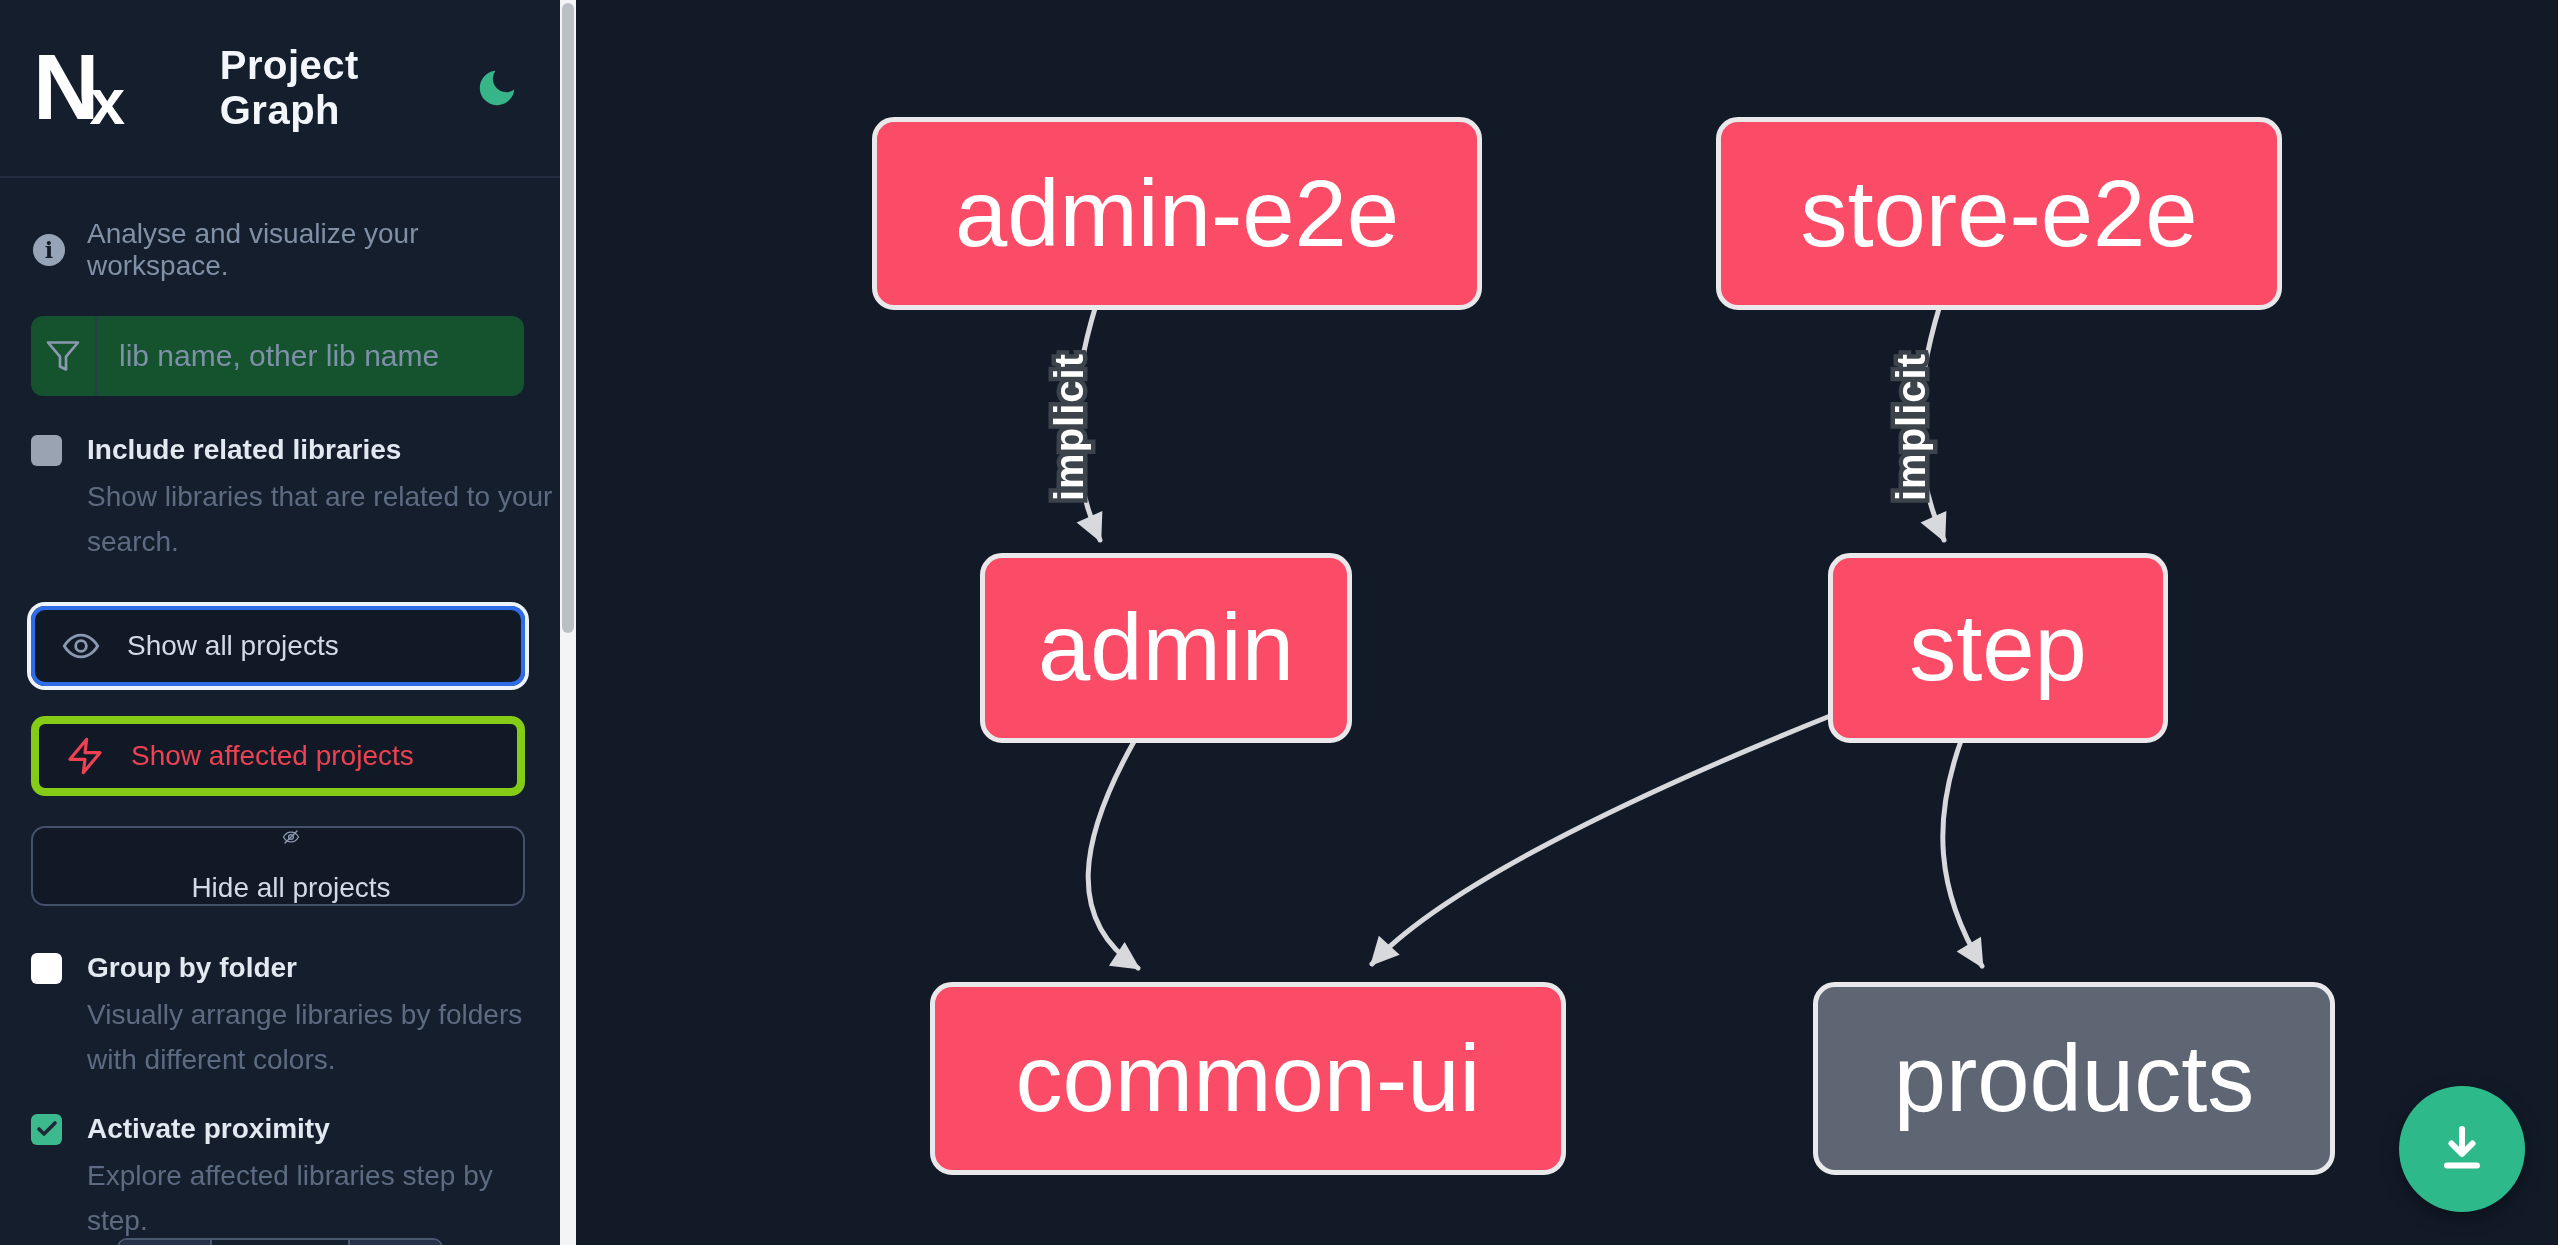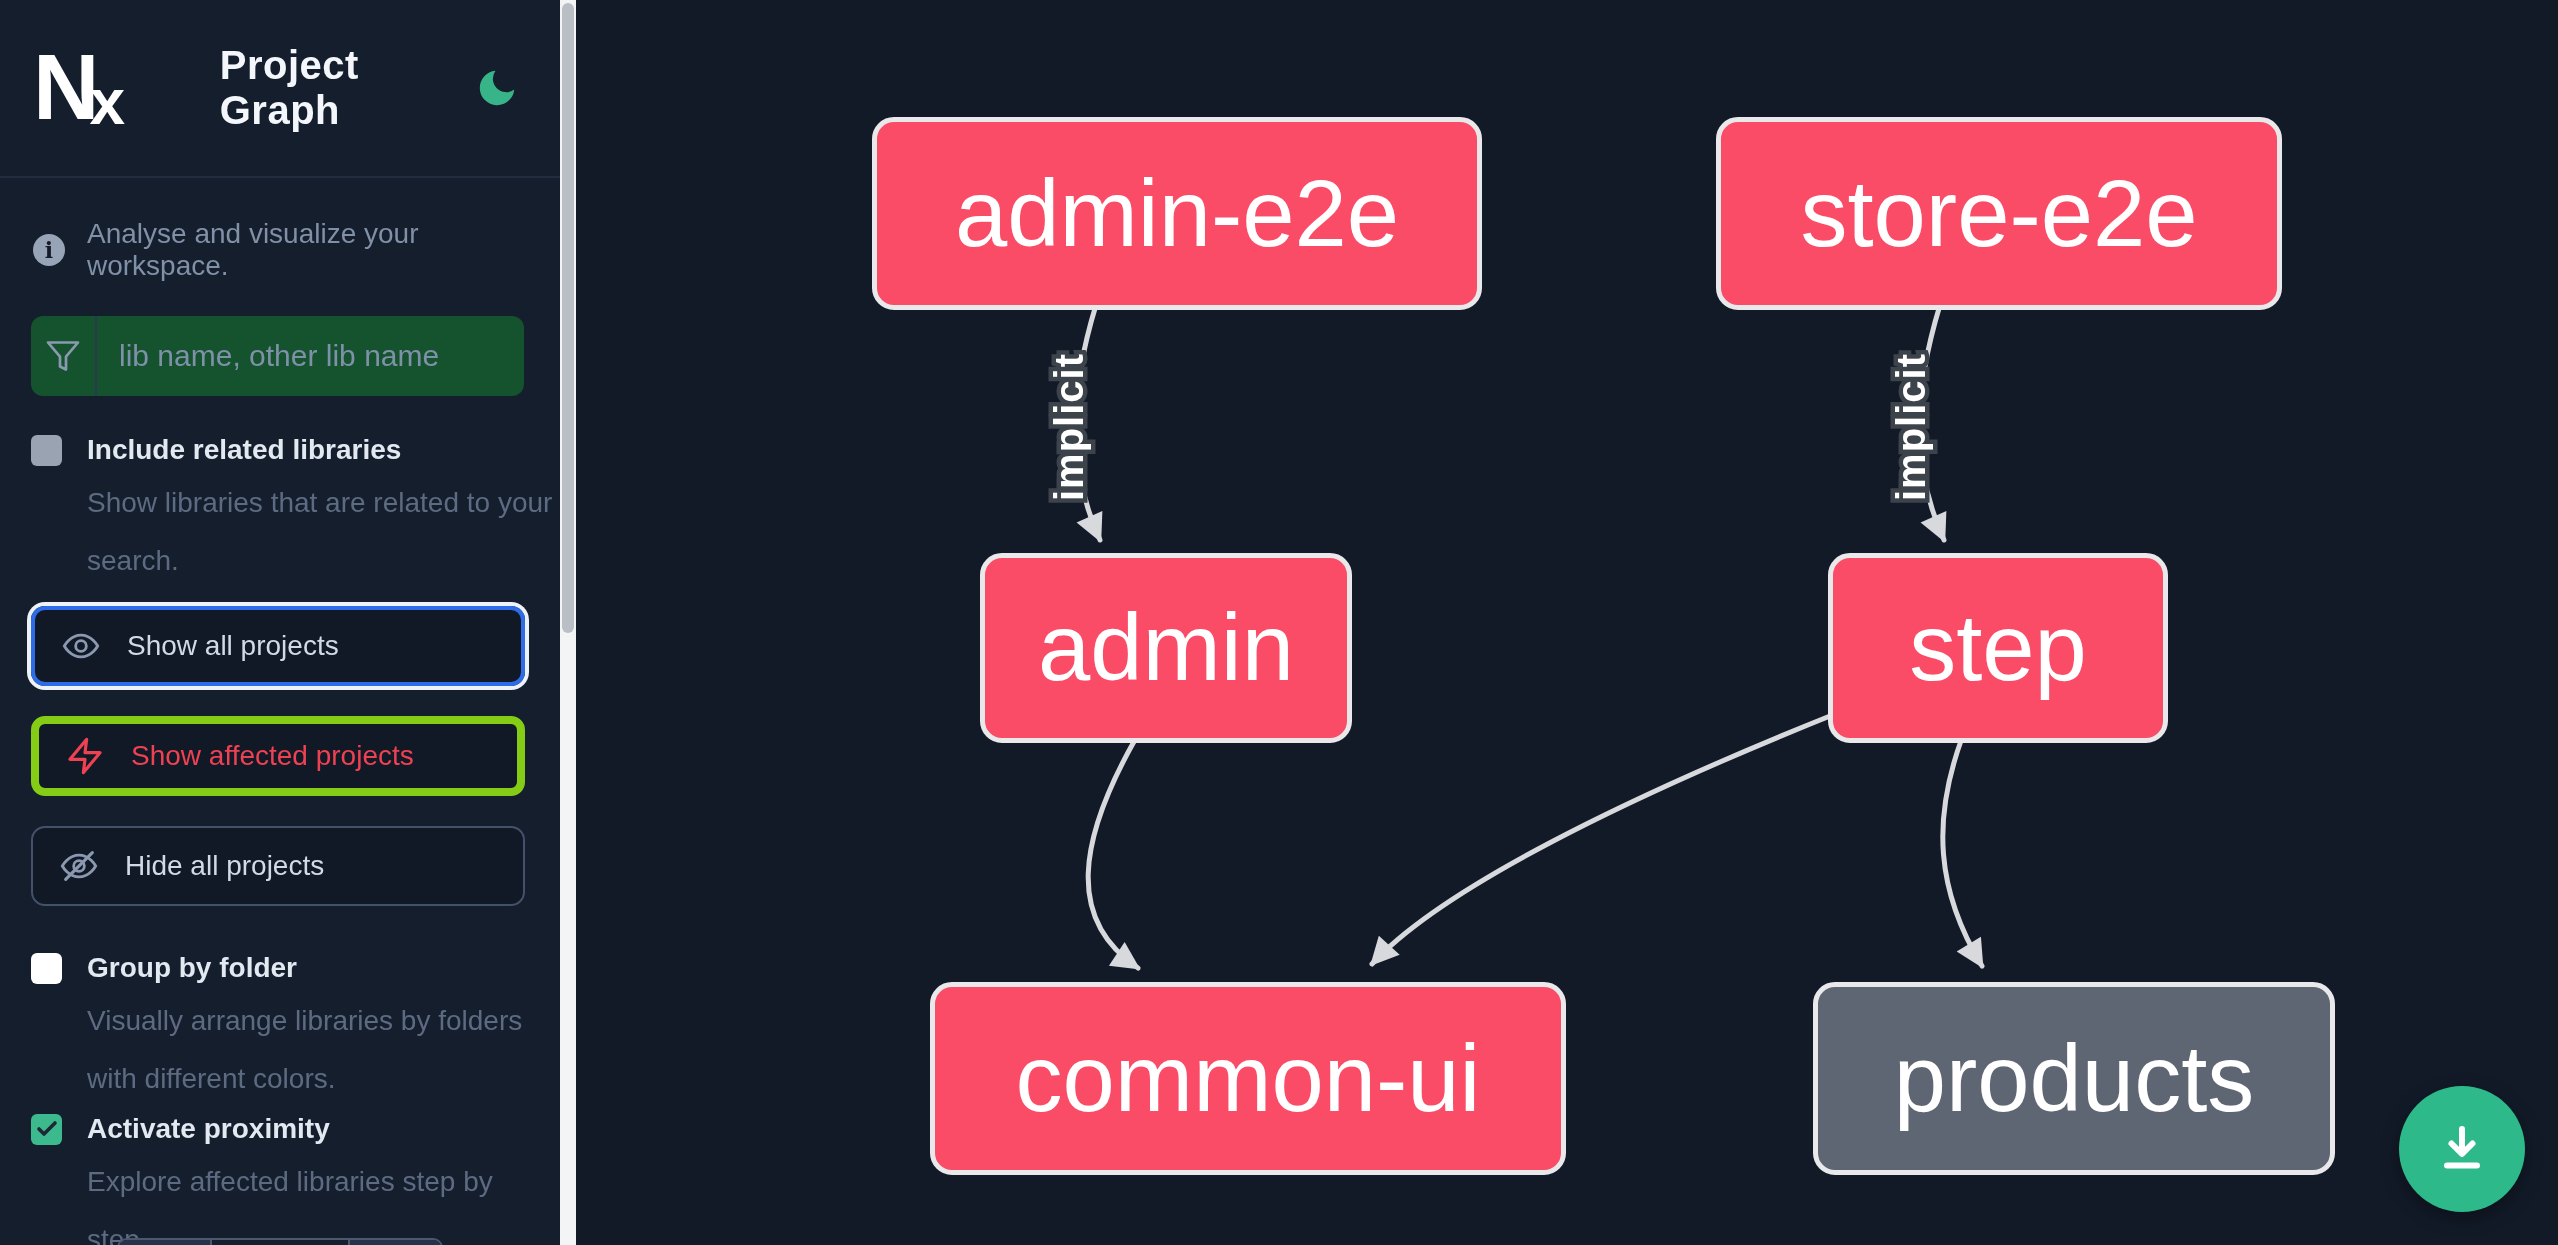--- a/index.html
+++ b/index.html
@@ -36,30 +36,30 @@
   .search-box input::placeholder { color: #7f90a9; }
 
   .cb-block { position: absolute; left: 31px; width: 500px; }
   .cb-row { display: flex; align-items: center; gap: 25px; }
   .cb-box { width: 31px; height: 31px; border-radius: 6px; flex: none;
     display: flex; align-items: center; justify-content: center; }
   .cb-box.disabled { background: #9aa3b2; }
   .cb-box.empty { background: #ffffff; }
   .cb-box.checked { background: #3cba8e; }
   .cb-label { color: #e3e9f1; font-size: 28px; font-weight: 600; }
-  .cb-desc { color: #5d6b82; font-size: 28px; line-height: 58px; margin: 8px 0 0 56px; width: 470px; }
+  .cb-desc { color: #5d6b82; font-size: 28px; line-height: 45px; margin: 8px 0 0 56px; width: 470px; }
 
   .sb-btn { position: absolute; left: 31px; width: 494px; height: 80px; border-radius: 14px;
     background: rgba(8,12,22,0.25); display: flex; align-items: center; padding-left: 26px;
     gap: 26px; cursor: pointer; font-family: "Liberation Sans", sans-serif; }
   .sb-btn span { font-size: 28px; font-weight: 400; color: #d2dae6; }
   .btn-focused { border: 4px solid #2e6ce8; box-shadow: 0 0 0 4px #eef2f9; }
   .btn-affected { border: 8px solid #84cc16; }
   .btn-affected span { color: #ee4151; }
-  .btn-plain { border: 2px solid #44516a; }
+  .btn-plain { border: 2px solid #44516a; flex-direction: column; }
 
   .seg-control { position: absolute; left: 50%; transform: translateX(-50%); top: 1238px;
     width: 326px; height: 44px; display: flex; border: 2px solid #4a5870; border-radius: 10px 10px 0 0;
     overflow: hidden; }
   .seg { flex: none; background: #273149; }
   .seg.s1 { width: 93px; border-right: 2px solid #4a5870; }
   .seg.s2 { width: 136px; background: #161f2e; }
   .seg.s3 { flex: 1; border-left: 2px solid #4a5870; }
 
   

